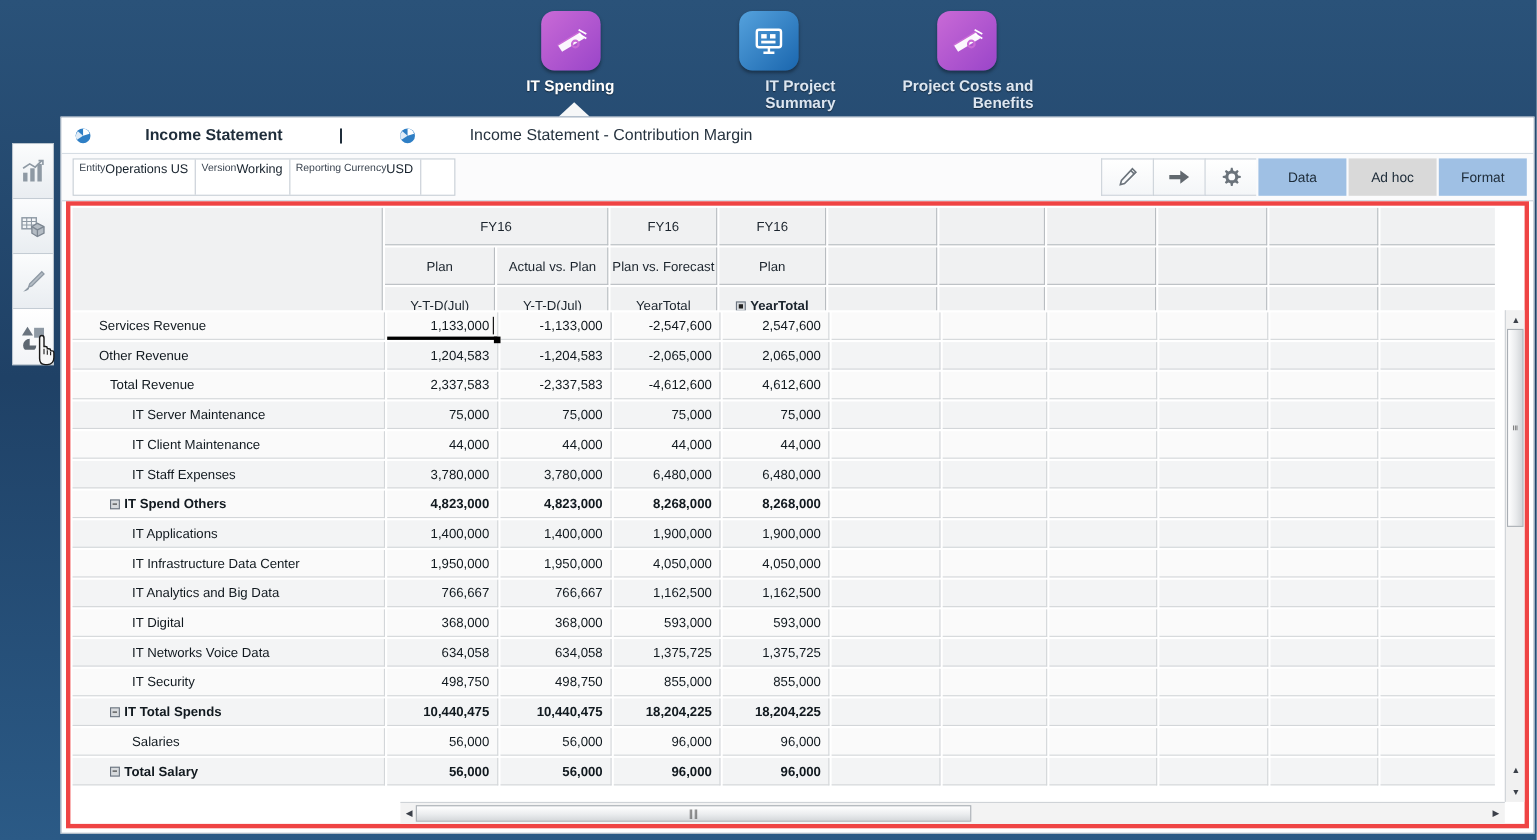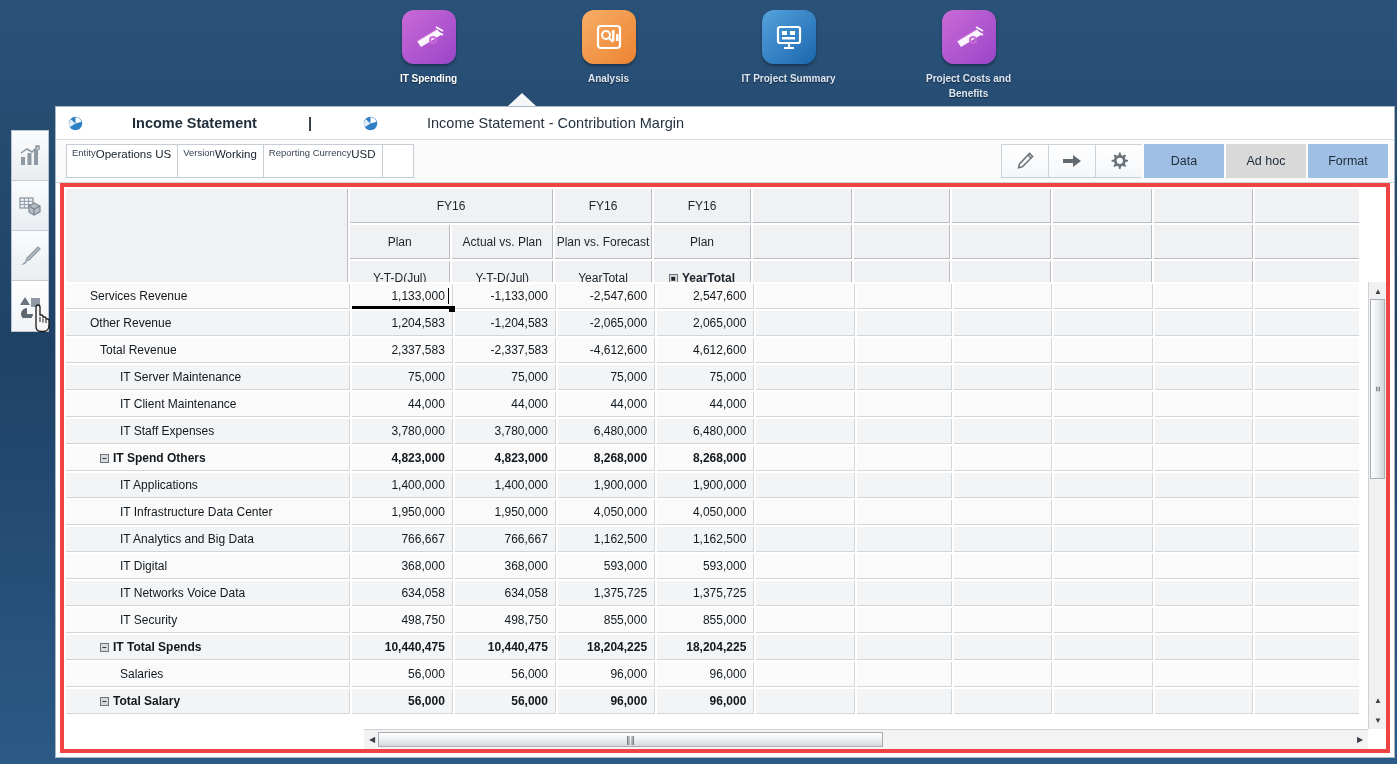--- a/index.html
+++ b/index.html
@@ -24,22 +24,22 @@
     width: 122px; display: flex; flex-direction: column; align-items: center;
     cursor: pointer;
   }
   .navicon {
     width: 54px; height: 54px; border-radius: 12px;
     display: flex; align-items: center; justify-content: center;
     box-shadow: 0 2px 3px rgba(0,0,0,.35);
   }
   .navicon svg { display:block; }
   .navlabel {
-    margin-top: 7px; text-align: center; color: #dce6f1;
-    font-size: 10px; line-height: 15px; font-weight: bold;
+    margin-top: 7px; text-align: right; color: #dce6f1;
+    font-size: 14px; line-height: 15px; font-weight: bold;
     text-shadow: 0 1px 1px rgba(0,0,0,.5);
   }
   .navcard.active .navlabel { color: #ffffff; }
   .navarrow {
     position: absolute; left: 508px; top: 93px;
     width: 0; height: 0;
     border-left: 14px solid transparent;
     border-right: 14px solid transparent;
     border-bottom: 13px solid #f6f7f8;
   }
@@ -215,32 +215,20 @@
       <svg width="32" height="32" viewBox="0 0 32 32">
         <path d="M4 20 L24 8 L28 14 L8 26 Z" fill="#fff" opacity=".95"></path>
         <path d="M4 20 L24 8" stroke="#c96ad6" stroke-width="1.4" fill="none"></path>
         <circle cx="20" cy="19" r="3" fill="none" stroke="#c96ad6" stroke-width="2"></circle>
         <path d="M23 6 L30 10 M23 10 L30 14" stroke="#fff" stroke-width="1.6" fill="none"></path>
       </svg>
     </div>
     <div class="navlabel">IT Spending</div>
   </div>
 
-  <div class="navcard">
-    <div class="navicon" style="background:linear-gradient(135deg,#f7ad67 0%,#ec8431 100%)">
-      <svg width="32" height="32" viewBox="0 0 32 32">
-        <rect x="5" y="5" width="22" height="22" rx="3" fill="none" stroke="#fff" stroke-width="2.2"></rect>
-        <circle cx="13" cy="14" r="4" fill="none" stroke="#fff" stroke-width="2"></circle>
-        <path d="M16 17 L20 21" stroke="#fff" stroke-width="2"></path>
-        <rect x="19" y="9" width="2.5" height="11" fill="#fff"></rect>
-        <rect x="23" y="13" width="2.5" height="7" fill="#fff"></rect>
-      </svg>
-    </div>
-    <div class="navlabel">Analysis</div>
-  </div>
 
   <div class="navcard">
     <div class="navicon" style="background:linear-gradient(135deg,#55a2dd 0%,#1a66ae 100%)">
       <svg width="32" height="32" viewBox="0 0 32 32">
         <rect x="5" y="6" width="22" height="16" rx="2" fill="none" stroke="#fff" stroke-width="2.2"></rect>
         <rect x="9" y="10" width="5" height="4" fill="#fff"></rect>
         <rect x="17" y="10" width="5" height="4" fill="#fff"></rect>
         <rect x="9" y="16" width="13" height="2.5" fill="#fff"></rect>
         <path d="M16 22 L16 26 M11 27 L21 27" stroke="#fff" stroke-width="2.2"></path>
       </svg>

